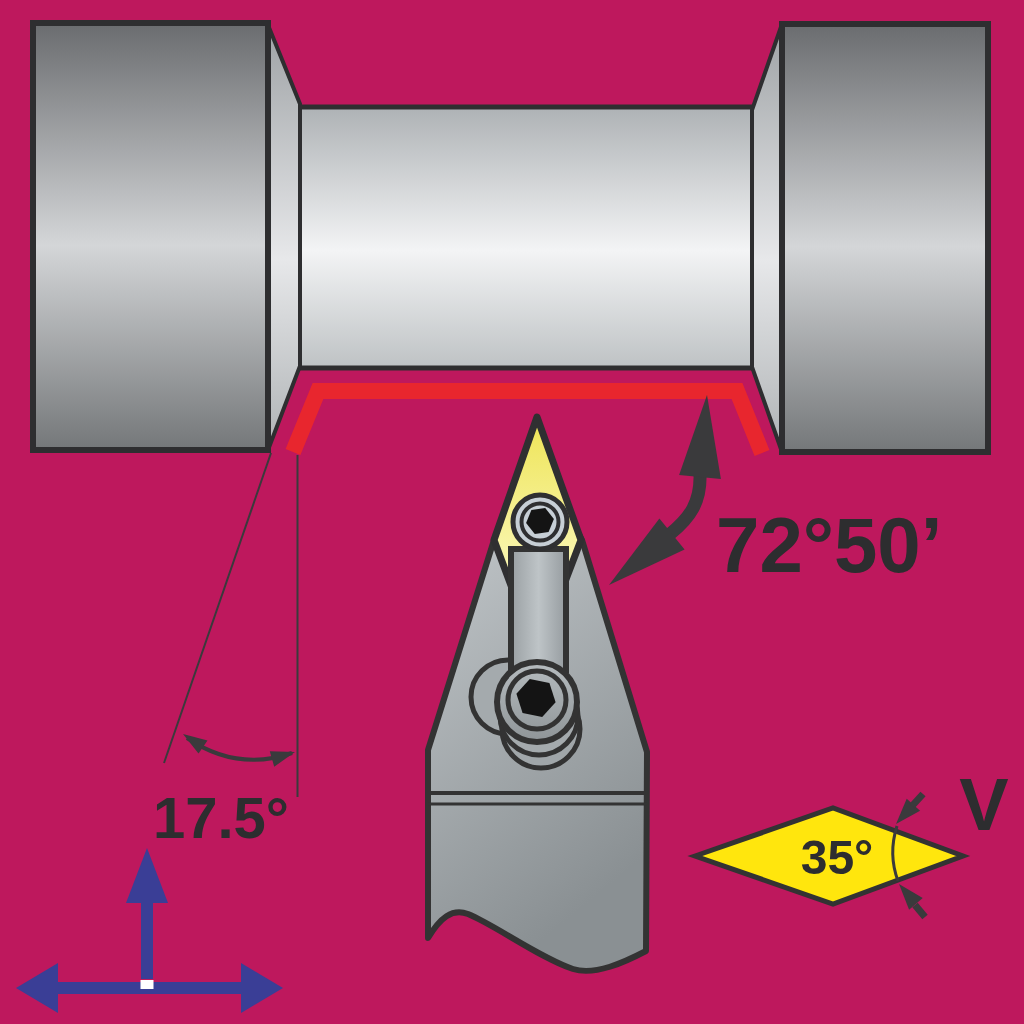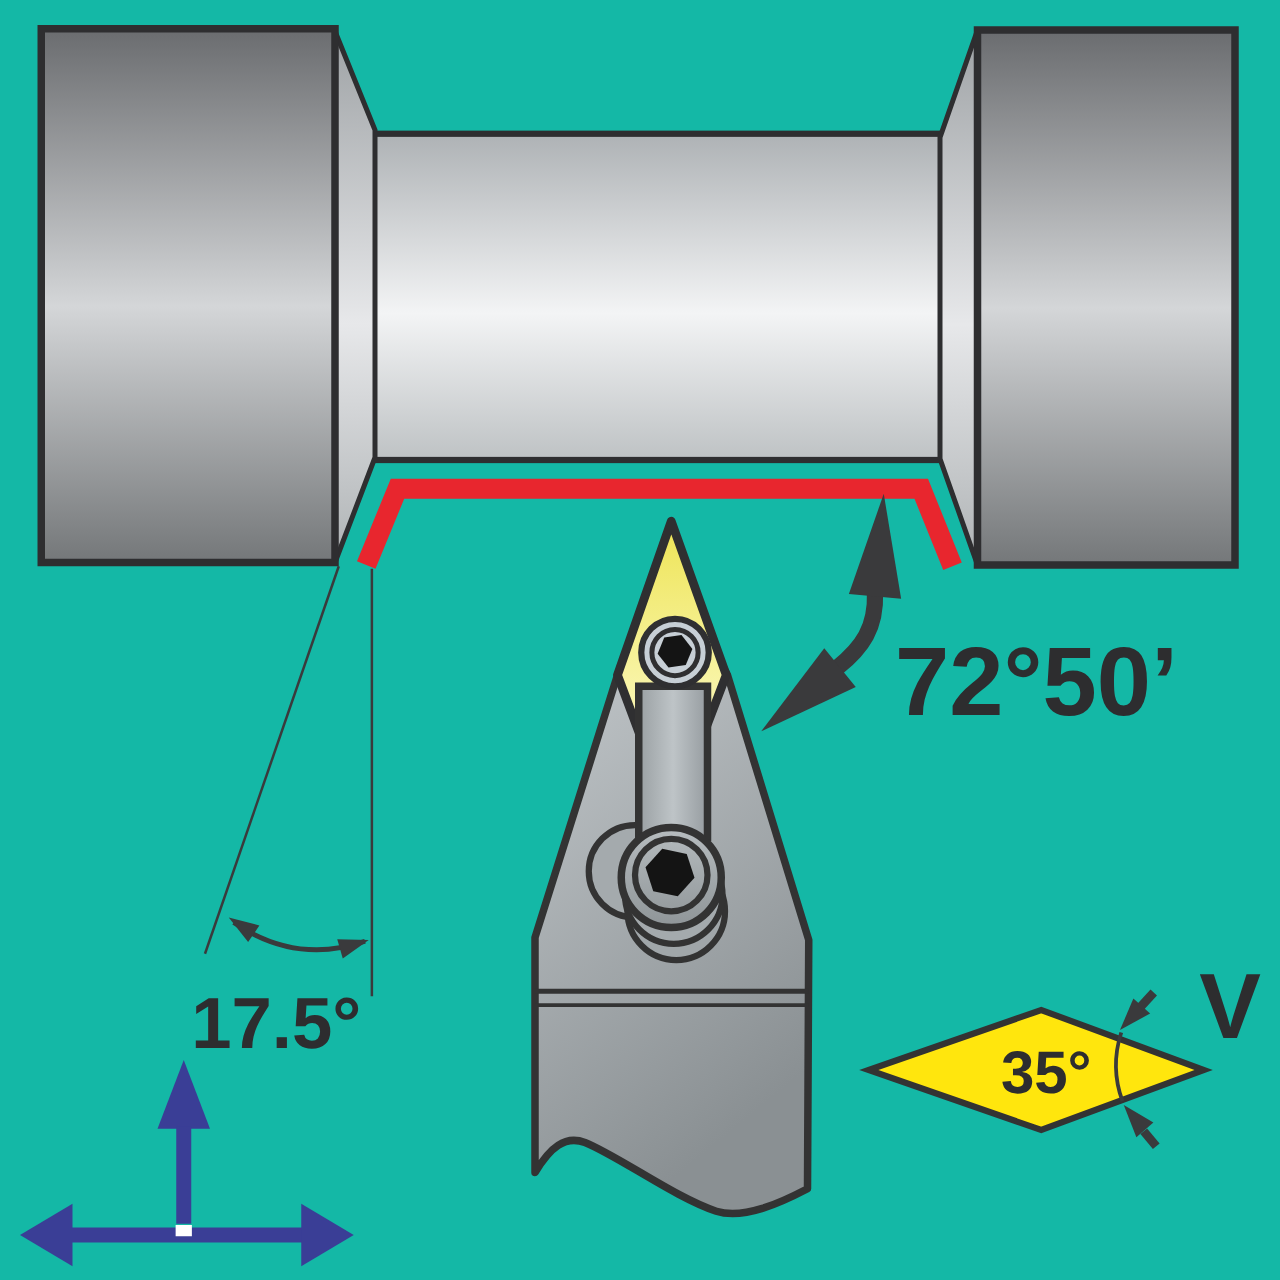--- a/index.html
+++ b/index.html
@@ -1,16 +1,16 @@
 <!DOCTYPE html>
 <html><head>
 <meta charset="utf-8">
 <style>
   html,body{margin:0;padding:0;background:#ffffff;}
-  .stage{position:relative;width:1024px;height:1024px;background:#14b8a6;overflow:hidden;}
+  .stage{position:relative;width:1024px;height:1024px;background:#be185d;overflow:hidden;}
   text{font-family:"Liberation Sans",sans-serif;font-weight:bold;fill:#2D2D2F;}
   .lbl-lead{font-size:78px;}
   .lbl-back{font-size:58px;}
   .lbl-insert{font-size:48px;}
   .lbl-code{font-size:74px;}
 </style>
 </head>
 <body>
 
 <div class="stage">

